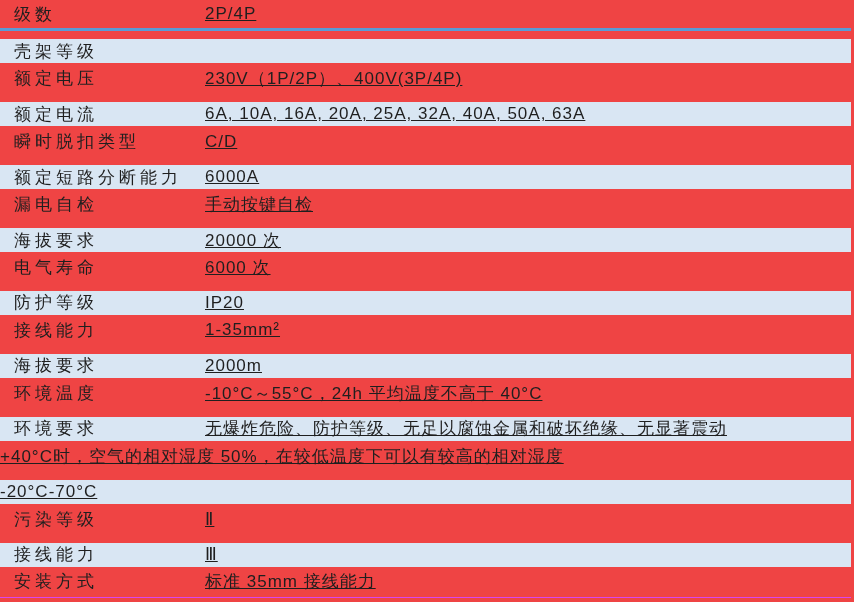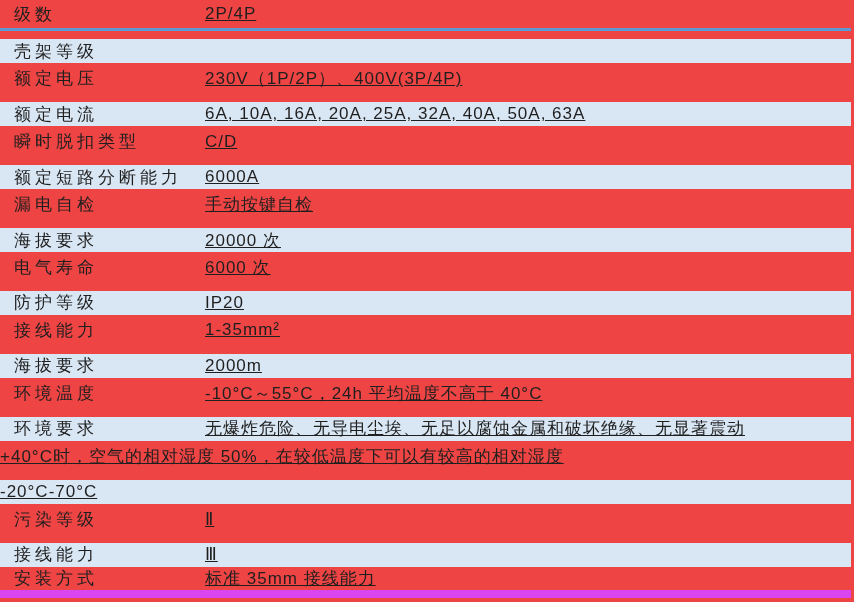--- a/index.html
+++ b/index.html
@@ -22,21 +22,21 @@
   }
   .row {
     display: flex;
     align-items: center;
     box-sizing: border-box;
     color: #1f1f1f;
     font-size: 17px;
   }
   .row.shaded { background: #d9e6f3; margin-top: 8px; }
   .row.header-row { border-bottom: 3px solid #5b9bd5; }
-  .row.last-row { border-bottom: 8px solid #d946ef; }
+  .row.last-row { border-bottom: 1px solid #d946ef; }
   .label {
     flex: 0 0 205px;
     padding-left: 14px;
     box-sizing: border-box;
     letter-spacing: 4px;
     white-space: nowrap;
   }
   .value {
     flex: 1 1 auto;
     letter-spacing: 1px;
@@ -109,21 +109,21 @@
       <span class="value">2000m</span>
     </div>
 
     <div class="row">
       <span class="label">环境温度</span>
       <span class="value">-10°C～55°C，24h 平均温度不高于 40°C</span>
     </div>
 
     <div class="row shaded">
       <span class="label">环境要求</span>
-      <span class="value">无爆炸危险、无导电尘埃、无足以腐蚀金属和破坏绝缘、无显著震动</span>
+      <span class="value">无爆炸危险、防护等级、无足以腐蚀金属和破坏绝缘、无显著震动</span>
     </div>
 
     <div class="row">
       <span class="value">+40°C时，空气的相对湿度 50%，在较低温度下可以有较高的相对湿度</span>
     </div>
 
     <div class="row shaded">
       <span class="value">-20°C-70°C</span>
     </div>
 

